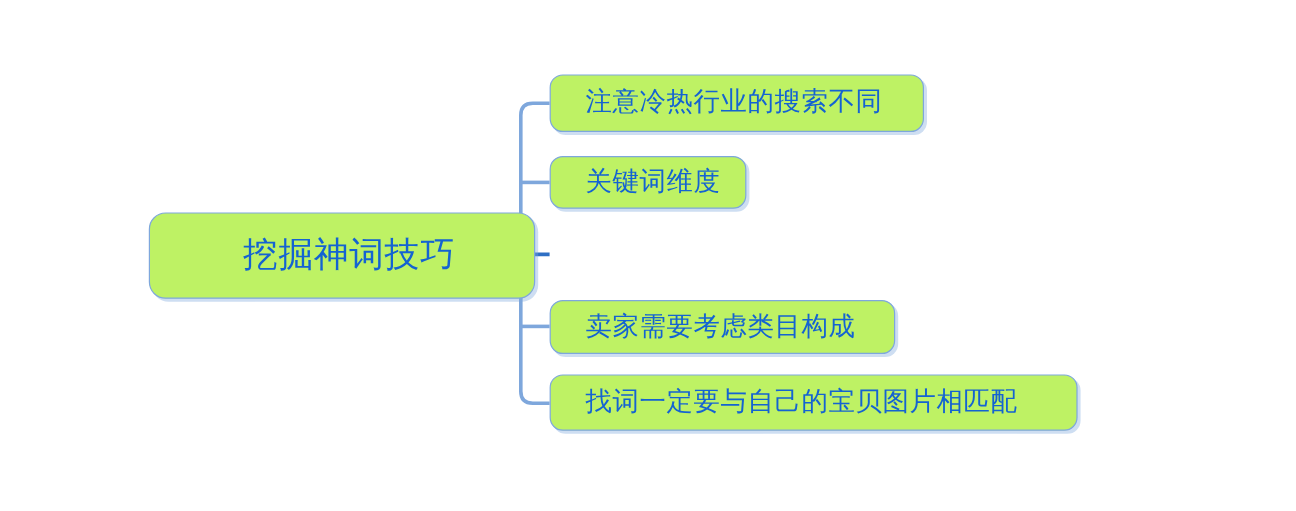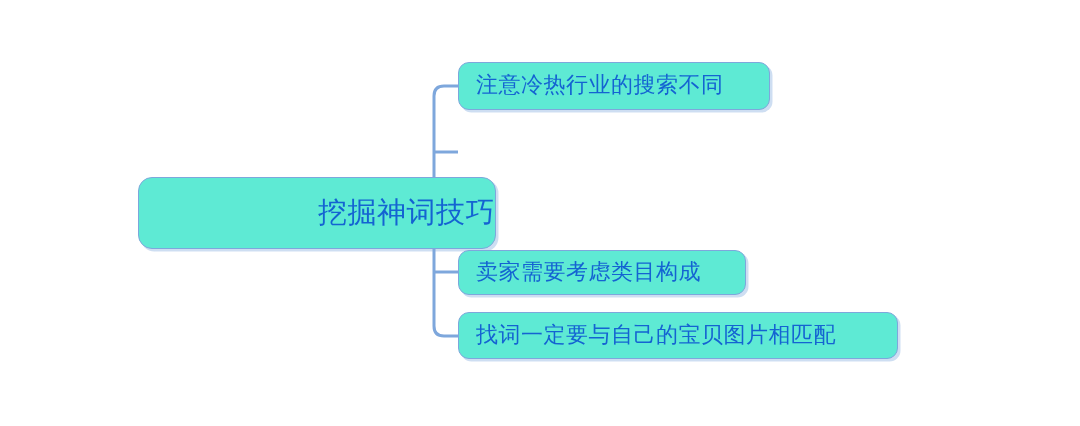--- a/index.html
+++ b/index.html
@@ -23,38 +23,39 @@
     left: 0;
     top: 0;
     width: 1080px;
     height: 426px;
   }
   .node {
     position: absolute;
     box-sizing: border-box;
     border: 1.6px solid #7ea7dc;
     border-radius: 11px;
-    background: #5eead4;
+    background: #bef264;
     color: #1463d2;
     display: flex;
     align-items: center;
     box-shadow: 2.5px 2.5px 0 0 rgba(126,167,220,0.38);
+    padding-left: 12px;
   }
   .node-label {
     white-space: nowrap;
     font-family: "Liberation Serif", serif;
     letter-spacing: 0.5px;
   }
   #node-root {
-    left: 138px;
+    left: 124px;
     top: 177px;
-    width: 358px;
+    width: 322px;
     height: 72px;
     border-radius: 14px;
-    justify-content: flex-end;
+    justify-content: center;
   }
   #node-root .node-label {
     font-size: 29px;
   }
   .child-node {
     justify-content: flex-start;
   }
   .child-node .node-label {
     font-size: 22px;
     padding-left: 17px;
@@ -83,20 +84,23 @@
   </svg>
 
   <div class="node" id="node-root">
     <span class="node-label">挖掘神词技巧</span>
   </div>
 
   <div class="node child-node" id="node-child-0">
     <span class="node-label">注意冷热行业的搜索不同</span>
   </div>
 
+  <div class="node child-node" id="node-child-1">
+    <span class="node-label">关键词维度</span>
+  </div>
 
 
   <div class="node child-node" id="node-child-4">
     <span class="node-label">找词一定要与自己的宝贝图片相匹配</span>
   </div>
 
   <div class="node child-node" id="node-child-3">
     <span class="node-label">卖家需要考虑类目构成</span>
   </div>
 

